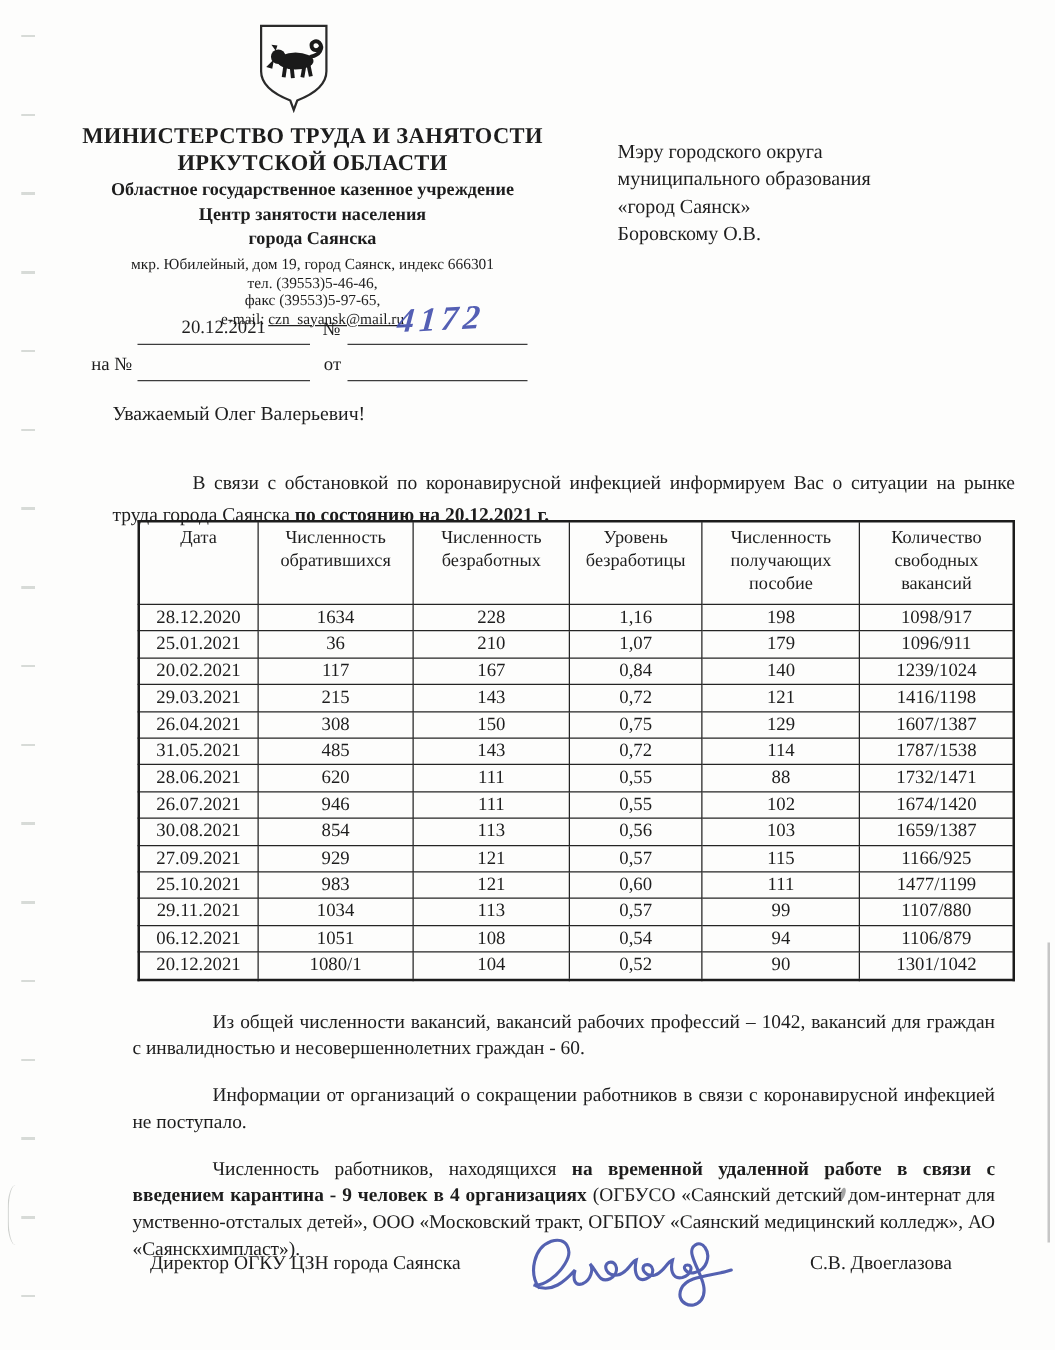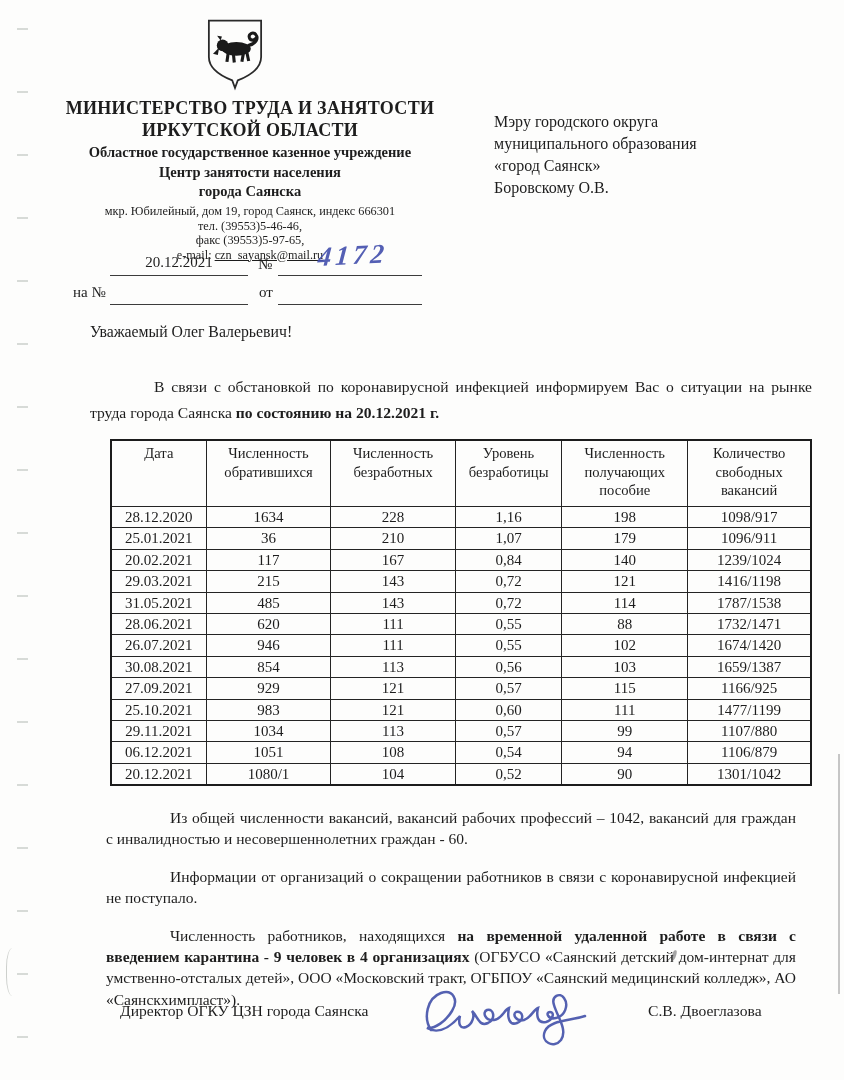--- a/index.html
+++ b/index.html
@@ -20,21 +20,21 @@
   .ref-label{font-size:15px;}
   .ref-underline{border-bottom:1.3px solid #3c3c3c;height:1px;}
   .handwritten{color:#4652ae;font-style:italic;}
   .hand-number{left:318px;top:240px;font-size:27px;letter-spacing:4px;
                transform:rotate(-3deg) skewX(-8deg);font-weight:bold;opacity:.92;}
   
   .salutation{left:90px;top:323px;width:722px;font-size:15.8px;}
   .intro{left:90px;top:358px;width:722px;font-size:15.6px;line-height:26px;
          text-align:justify;text-indent:64px;margin-top:16px;}
   table.data{position:absolute;left:110px;top:416px;width:702px;border-collapse:collapse;
-             font-size:14.8px;margin-top:23px;}
+             font-size:14.8px;}
   table.data th,table.data td{border:1.4px solid #242424;padding:0 2px;}
   table.data th{font-weight:normal;vertical-align:top;padding-top:3px;line-height:18.5px;
                 text-align:center;height:62px;font-size:14.6px;}
   table.data td{text-align:center;height:20.4px;line-height:20.4px;font-size:15px;padding:0;}
   table.data{border:2px solid #1c1c1c;}
   .body-text{left:90px;top:791px;width:722px;font-size:15.5px;line-height:21.4px;
              text-align:justify;}
   .body-text p{margin:16px;text-indent:64px;}
   
   .sig-title{left:120px;top:1002px;font-size:15.6px;}
@@ -158,20 +158,28 @@
         </tr>
         <tr>
           <td>29.03.2021</td>
           <td>215</td>
           <td>143</td>
           <td>0,72</td>
           <td>121</td>
           <td>1416/1198</td>
         </tr>
         <tr>
+          <td>26.04.2021</td>
+          <td>308</td>
+          <td>150</td>
+          <td>0,75</td>
+          <td>129</td>
+          <td>1607/1387</td>
+        </tr>
+        <tr>
           <td>31.05.2021</td>
           <td>485</td>
           <td>143</td>
           <td>0,72</td>
           <td>114</td>
           <td>1787/1538</td>
         </tr>
         <tr>
           <td>28.06.2021</td>
           <td>620</td>

